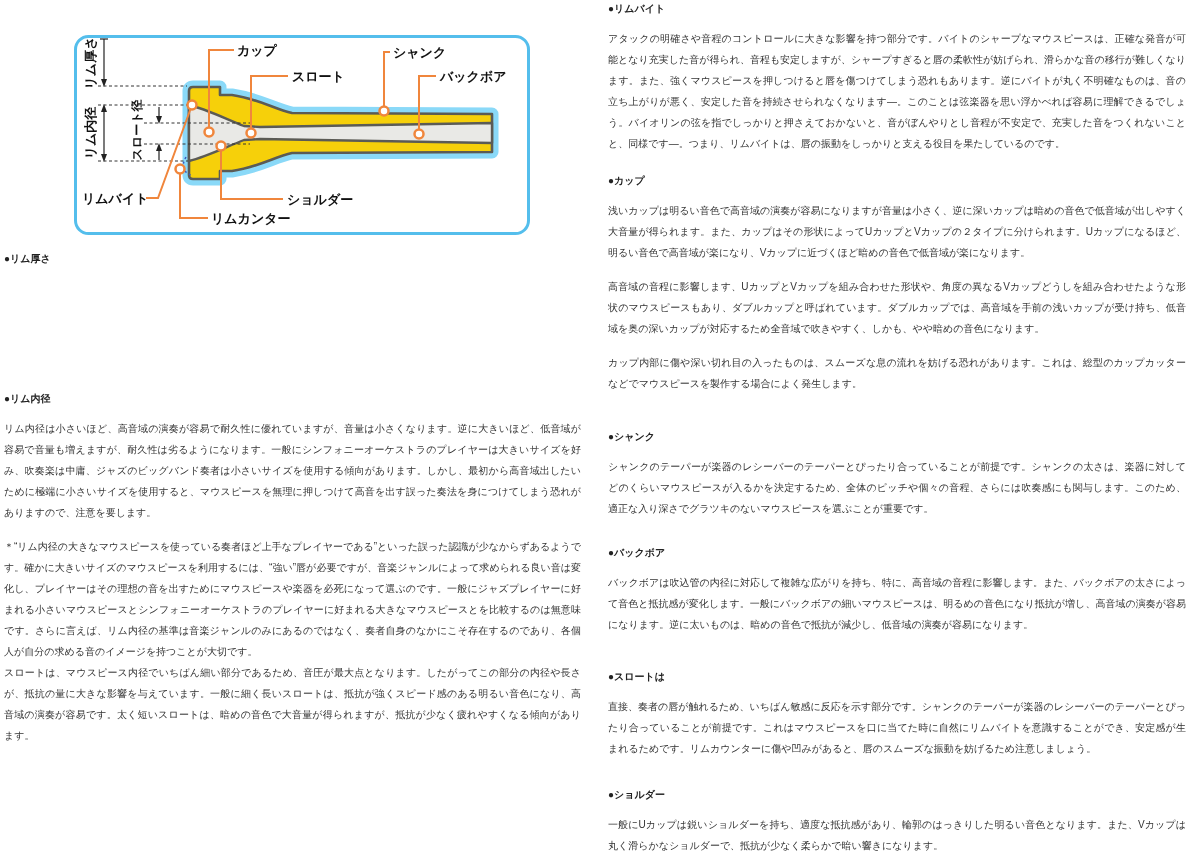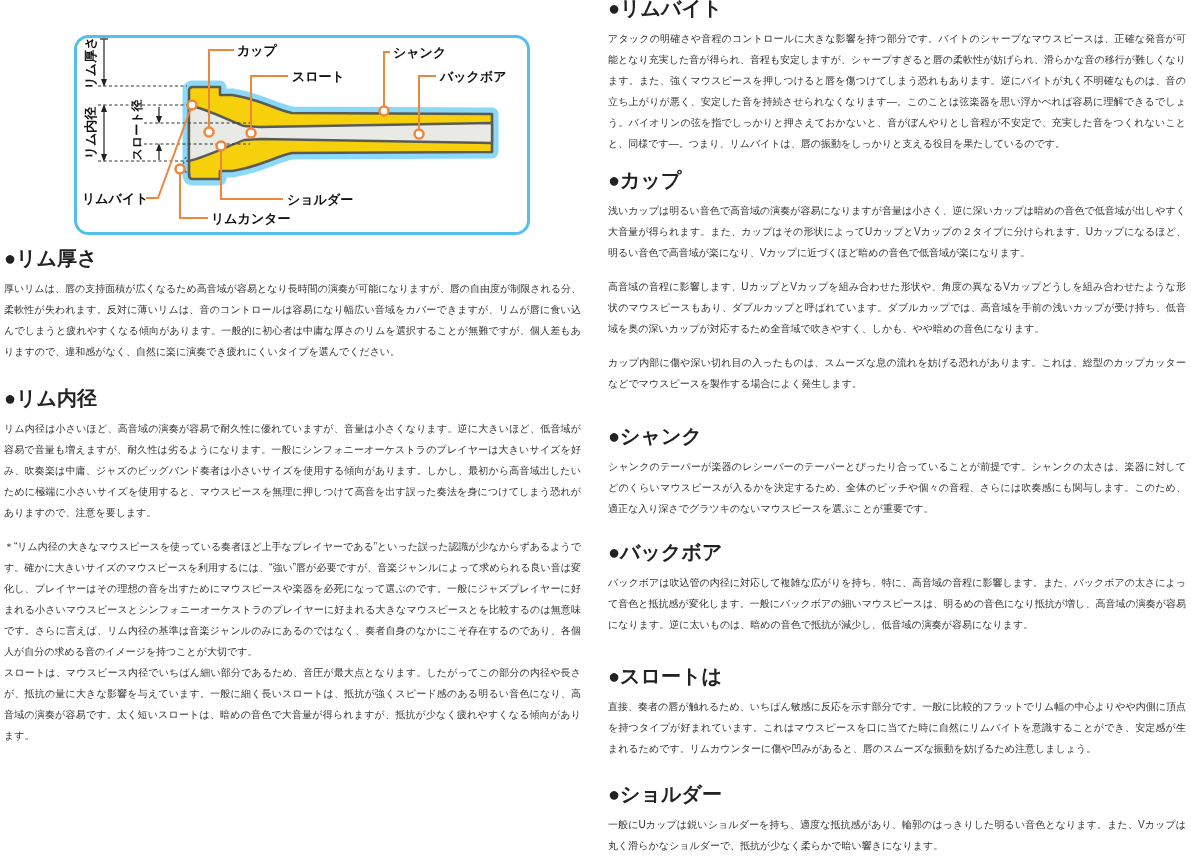--- a/index.html
+++ b/index.html
@@ -9,21 +9,21 @@
     background:#ffffff;
     font-family:"Liberation Sans","DejaVu Sans",sans-serif;
     color:#333;
     overflow:hidden;
   }
   .sec{position:absolute;}
   .col-left .sec{left:4px;width:577px;}
   .col-right .sec{left:608px;width:578px;}
   .sec h3{
     margin:0 0 11px 0;
-    font-size:20px;line-height:17px;
+    font-size:10px;line-height:17px;
     font-weight:bold;color:#222;
   }
   .sec p{
     margin:0 0 13px 0;
     font-size:10px;line-height:21px;
     text-align:justify;
     color:#333;
   }
   .diagram{position:absolute;left:74px;top:35px;}
   .dlabel{font-weight:bold;font-size:13px;fill:#111;}
@@ -100,21 +100,20 @@
 
     <text class="dlabel" x="21" y="28" text-anchor="middle" transform="rotate(-90 21 28)">リム厚さ</text>
     <text class="dlabel" x="21" y="98" text-anchor="middle" transform="rotate(-90 21 98)">リム内径</text>
     <text class="dlabel-sm" x="67" y="95" text-anchor="middle" transform="rotate(-90 67 95)">スロート径</text>
   </svg>
 
   <div class="col-left">
 
     <section class="sec" style="top:250px">
       <h3>●リム厚さ</h3>
-      <p>厚いリムは、唇の支持面積が広くなるため高音域が容易となり長時間の演奏が可能になりますが、唇の自由度が制限される分、柔軟性が失われます。反対に薄いリムは、音のコントロールは容易になり幅広い音域をカバーできますが、リムが唇に食い込んでしまうと疲れやすくなる傾向があります。一般的に初心者は中庸な厚さのリムを選択することが無難ですが、個人差もありますので、違和感がなく、自然に楽に演奏でき疲れにくいタイプを選んでください。</p>
     </section>
 
     <section class="sec" style="top:390px">
       <h3>●リム内径</h3>
       <p>リム内径は小さいほど、高音域の演奏が容易で耐久性に優れていますが、音量は小さくなります。逆に大きいほど、低音域が容易で音量も増えますが、耐久性は劣るようになります。一般にシンフォニーオーケストラのプレイヤーは大きいサイズを好み、吹奏楽は中庸、ジャズのビッグバンド奏者は小さいサイズを使用する傾向があります。しかし、最初から高音域出したいために極端に小さいサイズを使用すると、マウスピースを無理に押しつけて高音を出す誤った奏法を身につけてしまう恐れがありますので、注意を要します。</p>
       <p>＊“リム内径の大きなマウスピースを使っている奏者ほど上手なプレイヤーである”といった誤った認識が少なからずあるようです。確かに大きいサイズのマウスピースを利用するには、“強い”唇が必要ですが、音楽ジャンルによって求められる良い音は変化し、プレイヤーはその理想の音を出すためにマウスピースや楽器を必死になって選ぶのです。一般にジャズプレイヤーに好まれる小さいマウスピースとシンフォニーオーケストラのプレイヤーに好まれる大きなマウスピースとを比較するのは無意味です。さらに言えば、リム内径の基準は音楽ジャンルのみにあるのではなく、奏者自身のなかにこそ存在するのであり、各個人が自分の求める音のイメージを持つことが大切です。</p>
     </section>
 
     <section class="sec" style="top:662px">
       <p>スロートは、マウスピース内径でいちばん細い部分であるため、音圧が最大点となります。したがってこの部分の内径や長さが、抵抗の量に大きな影響を与えています。一般に細く長いスロートは、抵抗が強くスピード感のある明るい音色になり、高音域の演奏が容易です。太く短いスロートは、暗めの音色で大音量が得られますが、抵抗が少なく疲れやすくなる傾向があります。</p>
@@ -141,21 +140,21 @@
       <p>シャンクのテーパーが楽器のレシーバーのテーパーとぴったり合っていることが前提です。シャンクの太さは、楽器に対してどのくらいマウスピースが入るかを決定するため、全体のピッチや個々の音程、さらには吹奏感にも関与します。このため、適正な入り深さでグラツキのないマウスピースを選ぶことが重要です。</p>
     </section>
 
     <section class="sec" style="top:544px">
       <h3>●バックボア</h3>
       <p>バックボアは吹込管の内径に対応して複雑な広がりを持ち、特に、高音域の音程に影響します。また、バックボアの太さによって音色と抵抗感が変化します。一般にバックボアの細いマウスピースは、明るめの音色になり抵抗が増し、高音域の演奏が容易になります。逆に太いものは、暗めの音色で抵抗が減少し、低音域の演奏が容易になります。</p>
     </section>
 
     <section class="sec" style="top:668px">
       <h3>●スロートは</h3>
-      <p>直接、奏者の唇が触れるため、いちばん敏感に反応を示す部分です。一般に比較的フラットでリム幅の中心よりやや内側に頂点を持つタイプが好まれています。これはマウスピースを口に当てた時に自然にリムバイトを意識することができ、安定感が生まれるためです。リムカウンターに傷や凹みがあると、唇のスムーズな振動を妨げるため注意しましょう。</p>
+      <p>直接、奏者の唇が触れるため、いちばん敏感に反応を示す部分です。シャンクのテーパーが楽器のレシーバーのテーパーとぴったり合っていることが前提です。これはマウスピースを口に当てた時に自然にリムバイトを意識することができ、安定感が生まれるためです。リムカウンターに傷や凹みがあると、唇のスムーズな振動を妨げるため注意しましょう。</p>
     </section>
 
     <section class="sec" style="top:786px">
       <h3>●ショルダー</h3>
       <p>一般にUカップは鋭いショルダーを持ち、適度な抵抗感があり、輪郭のはっきりした明るい音色となります。また、Vカップは丸く滑らかなショルダーで、抵抗が少なく柔らかで暗い響きになります。</p>
     </section>
 
   </div>
 </div>
 

